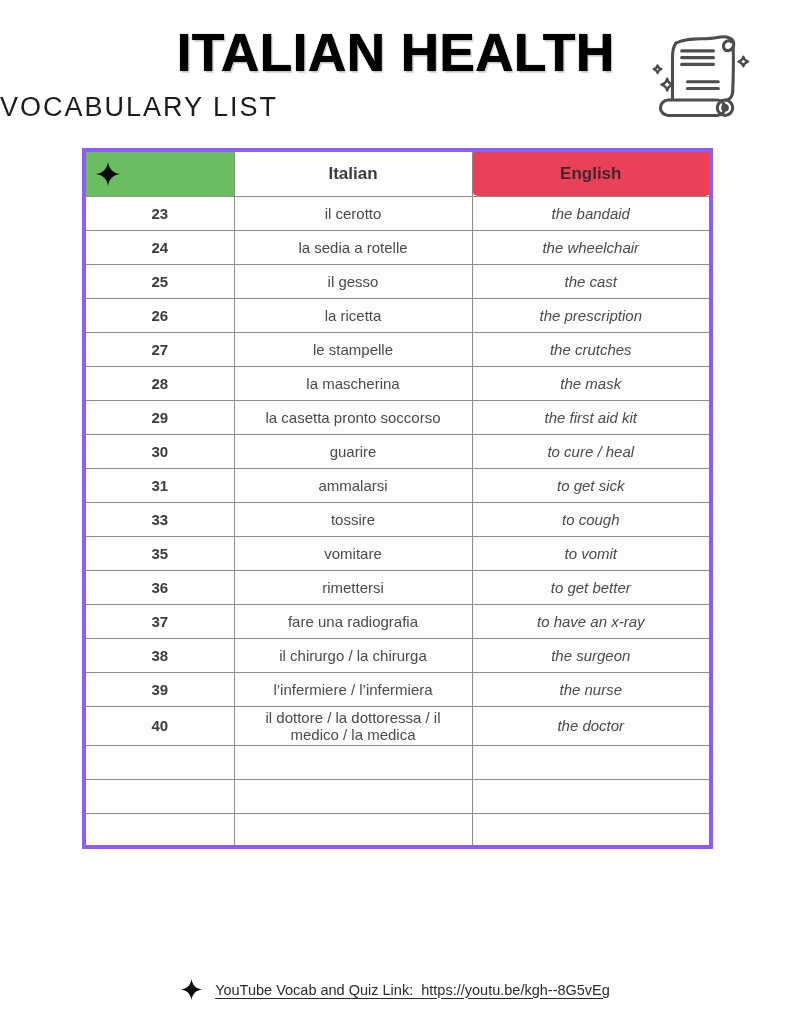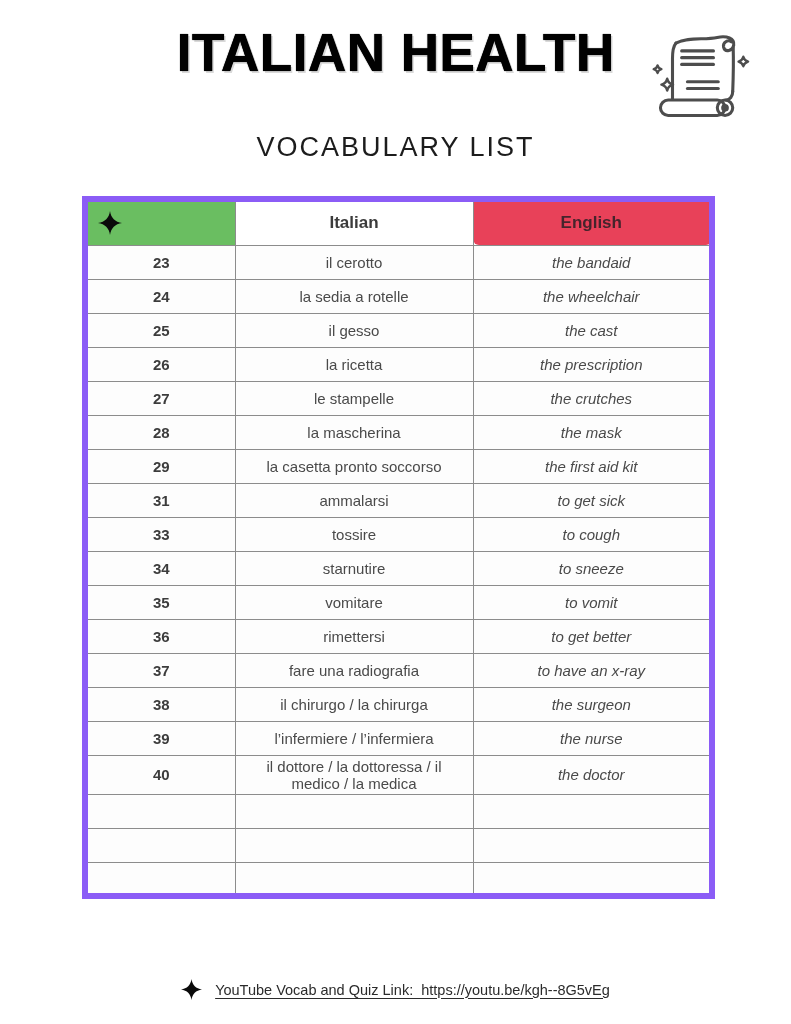--- a/index.html
+++ b/index.html
@@ -24,46 +24,44 @@
     text-align: center;
     font-size: 53px;
     font-weight: 900;
     letter-spacing: 0.5px;
     color: #010101;
     text-shadow: 0 0 1px #000, 0.5px 0 0 #000, 2px 2px 0 #d9d9d9;
   }
   .sub-title {
     position: absolute;
     top: 92px; left: 0; width: 791px;
-    text-align: center;
     font-size: 27px;
     font-weight: 400;
     letter-spacing: 2px;
     color: #1c1c1c;
-    margin-top: 40px;
   }
   .scroll-icon {
     position: absolute;
     left: 646px; top: 24px;
     width: 106px; height: 102px;
   }
 
   
   table.vocab {
     position: absolute;
     left: 82px; top: 148px;
     width: 627px;
     border-collapse: collapse;
     table-layout: fixed;
     background: #fdfdfd;
   }
   table.vocab, table.vocab th, table.vocab td {
     border: 1px solid #8c8c8c;
   }
-  table.vocab { border: 6px solid #8b5cf6; margin-top: 48px; }
+  table.vocab { border: 4px solid #8b5cf6; }
   th, td { padding: 2px 10px; vertical-align: middle; }
 
   thead th { height: 46px; font-size: 17px; font-weight: bold; }
   th.col-num {
     background: var(--green);
     text-align: left;
   }
   th.col-italian { background: #ffffff; color: #3b3b3b; text-align: center; }
   th.col-english { background: var(--red); color: #45242c; text-align: center; border-radius: 6px; }
 
@@ -172,33 +170,33 @@
           <td class="num">28</td>
           <td class="italian">la mascherina</td>
           <td class="english">the mask</td>
         </tr>
         <tr>
           <td class="num">29</td>
           <td class="italian">la casetta pronto soccorso</td>
           <td class="english">the first aid kit</td>
         </tr>
         <tr>
+          <td class="num">30</td>
+          <td class="italian">guarire</td>
+          <td class="english">to cure / heal</td>
+        </tr>
+        <tr>
           <td class="num">31</td>
           <td class="italian">ammalarsi</td>
           <td class="english">to get sick</td>
         </tr>
         <tr>
           <td class="num">33</td>
           <td class="italian">tossire</td>
           <td class="english">to cough</td>
-        </tr>
-        <tr>
-          <td class="num">34</td>
-          <td class="italian">starnutire</td>
-          <td class="english">to sneeze</td>
         </tr>
         <tr>
           <td class="num">35</td>
           <td class="italian">vomitare</td>
           <td class="english">to vomit</td>
         </tr>
         <tr>
           <td class="num">36</td>
           <td class="italian">rimettersi</td>
           <td class="english">to get better</td>

